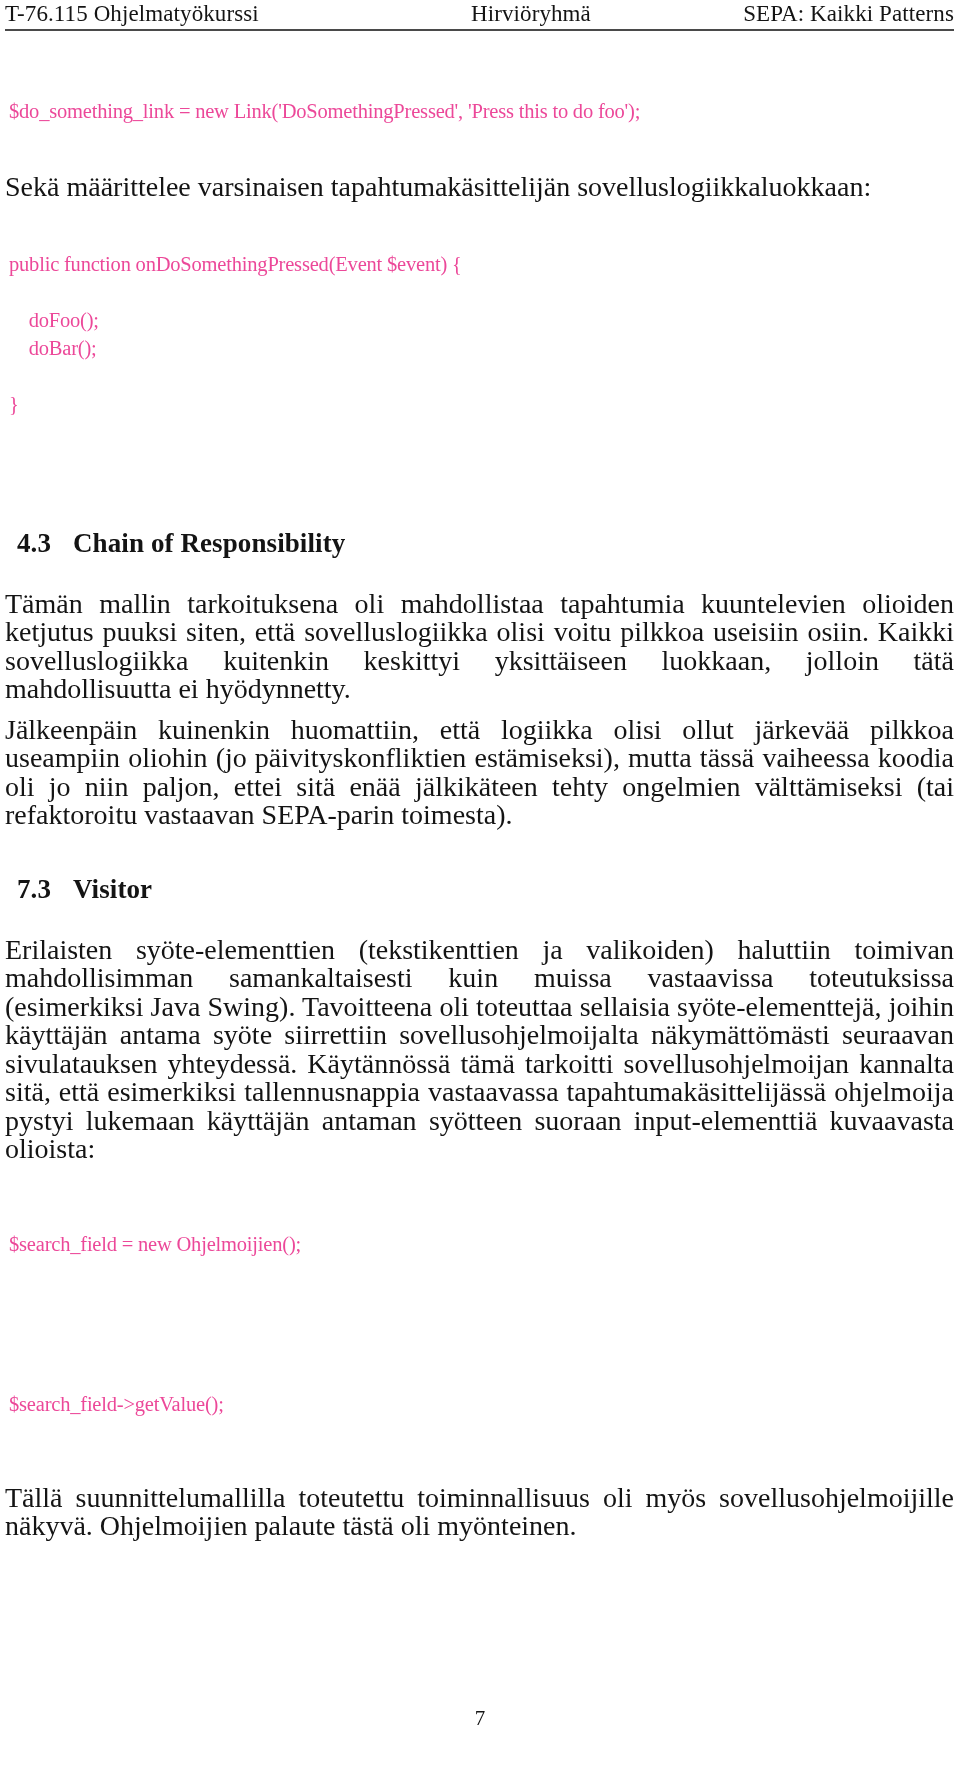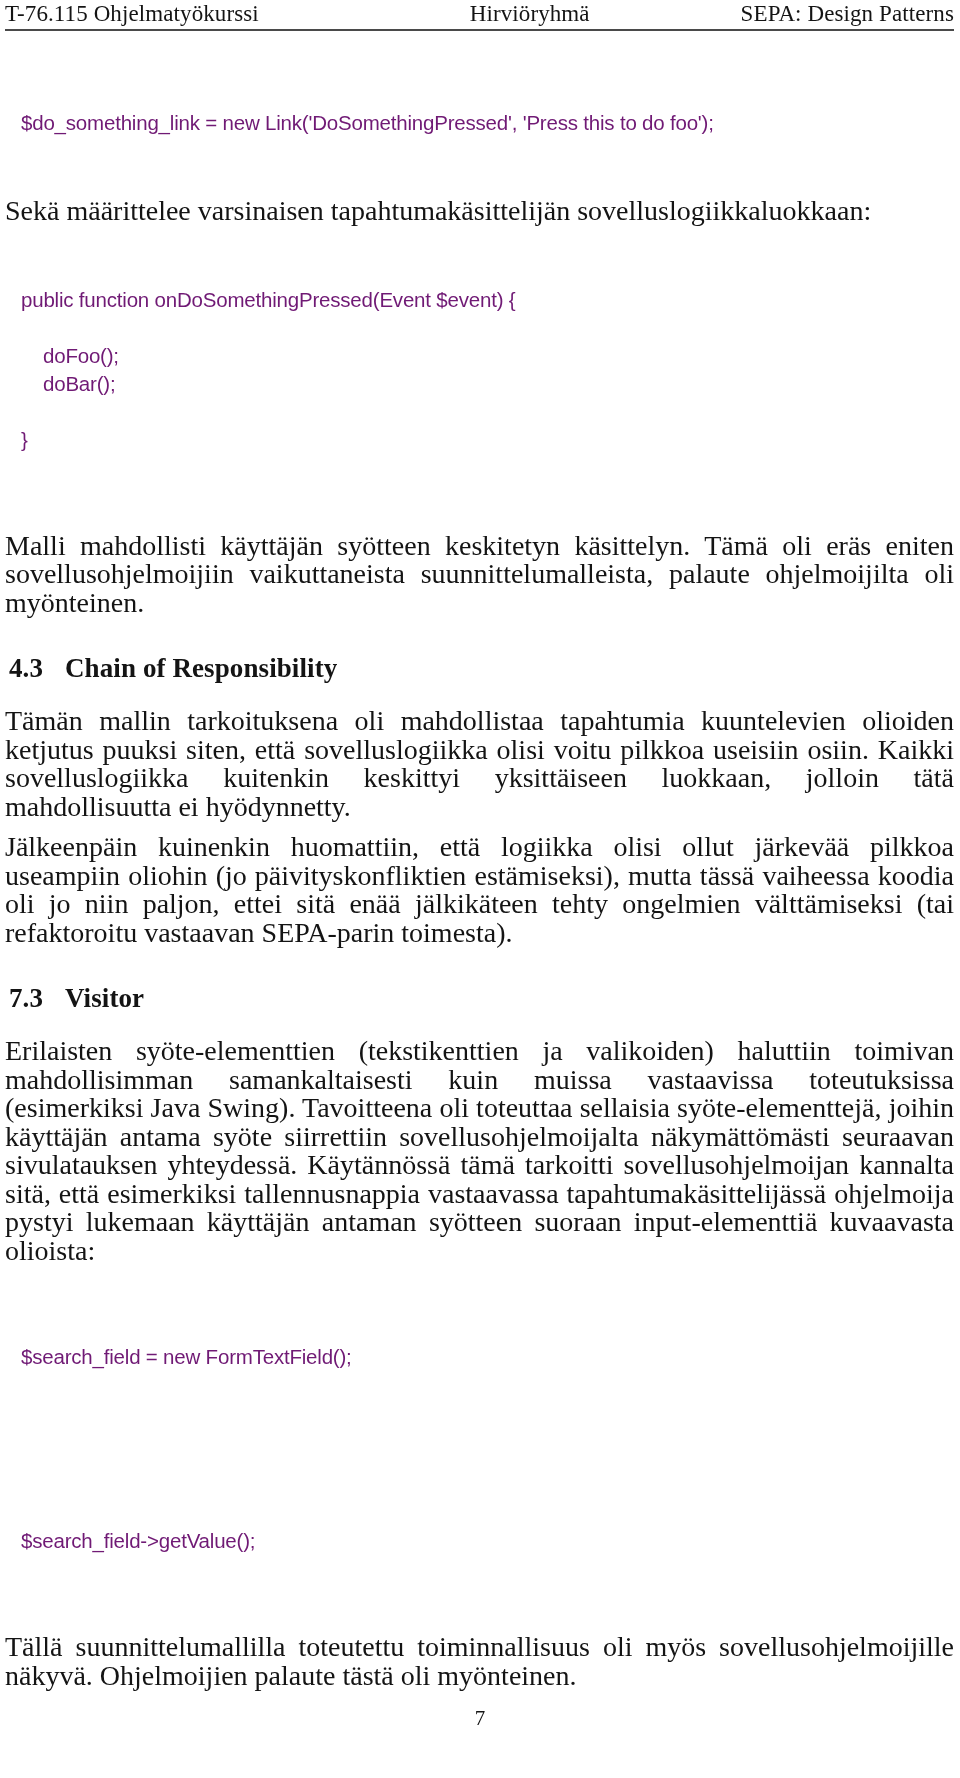--- a/index.html
+++ b/index.html
@@ -55,34 +55,34 @@
     line-height: 28.5px;
     text-align: justify;
     text-justify: inter-word;
     margin: 0;
     hyphens: manual;
   }
   .para-gap       { height: 12px; }
 
   
   pre.code {
-    font-family: Liberation Sans, sans-serif;
+    font-family: Liberation Serif, serif;
     font-size: 20.5px;
     line-height: 28px;
-    margin: 16px;
+    margin: 4px;
     white-space: pre;
-    color: #701a75;
+    color: #ec4899;
     letter-spacing: -0.2px;
   }
 
   
   h2.section {
     font-size: 27px;
     font-weight: bold;
-    margin: 4px;
+    margin: 12px;
     line-height: 34px;
     letter-spacing: 0.1px;
   }
   h2.section .secnum {
     display: inline-block;
     min-width: 56px;
   }
 
   
   .folio {
@@ -99,21 +99,21 @@
   .spacer-xl { height: 62px; }
 </style>
 </head>
 <body>
 
 <div class="page">
 
   <div class="header">
     <div class="header-left">T-76.115 Ohjelmatyökurssi</div>
     <div class="header-center">Hirviöryhmä</div>
-    <div class="header-right">SEPA: Design Patterns</div>
+    <div class="header-right">SEPA: Kaikki Patterns</div>
   </div>
   <div class="header-rule"></div>
 
   <div class="content">
 
     <div class="spacer-xl"></div>
 
     <pre class="code">$do_something_link = new Link('DoSomethingPressed', 'Press this to do foo');</pre>
 
     <div class="spacer-l"></div>
@@ -124,21 +124,20 @@
 
     <pre class="code">public function onDoSomethingPressed(Event $event) {
 
     doFoo();
     doBar();
 
 }</pre>
 
     <div class="spacer-xl"></div>
 
-    <p class="body-text">Malli mahdollisti käyttäjän syötteen keskitetyn käsittelyn. Tämä oli eräs eniten sovellusohjelmoijiin vaikuttaneista suunnittelumalleista, palaute ohjelmoijilta oli myönteinen.</p>
 
     <div class="spacer-m"></div>
 
     <h2 class="section">
       <span class="secnum">4.3</span><span>Chain of Responsibility</span>
     </h2>
 
     <div class="spacer-s"></div>
 
     <p class="body-text">Tämän mallin tarkoituksena oli mahdollistaa tapahtumia kuuntelevien olioiden ketjutus puuksi siten, että sovelluslogiikka olisi voitu pilkkoa useisiin osiin. Kaikki sovelluslogiikka kuitenkin keskittyi yksittäiseen luokkaan, jolloin tätä mahdollisuutta ei hyödynnetty.</p>
@@ -152,21 +151,21 @@
     <h2 class="section">
       <span class="secnum">7.3</span><span>Visitor</span>
     </h2>
 
     <div class="spacer-s"></div>
 
     <p class="body-text">Erilaisten syöte-elementtien (tekstikenttien ja valikoiden) haluttiin toimivan mahdollisimman samankaltaisesti kuin muissa vastaavissa toteutuksissa (esimerkiksi Java Swing). Tavoitteena oli toteuttaa sellaisia syöte-elementtejä, joihin käyttäjän antama syöte siirrettiin sovellusohjelmoijalta näkymättömästi seuraavan sivulatauksen yhteydessä. Käytännössä tämä tarkoitti sovellusohjelmoijan kannalta sitä, että esimerkiksi tallennusnappia vastaavassa tapahtumakäsittelijässä ohjelmoija pystyi lukemaan käyttäjän antaman syötteen suoraan input-elementtiä kuvaavasta olioista:</p>
 
     <div class="spacer-xl"></div>
 
-    <pre class="code">$search_field = new FormTextField();</pre>
+    <pre class="code">$search_field = new Ohjelmoijien();</pre>
 
     <div class="spacer-xl"></div>
 
 
     <div class="spacer-xl"></div>
 
     <pre class="code">$search_field-&gt;getValue();</pre>
 
     <div class="spacer-xl"></div>
 

